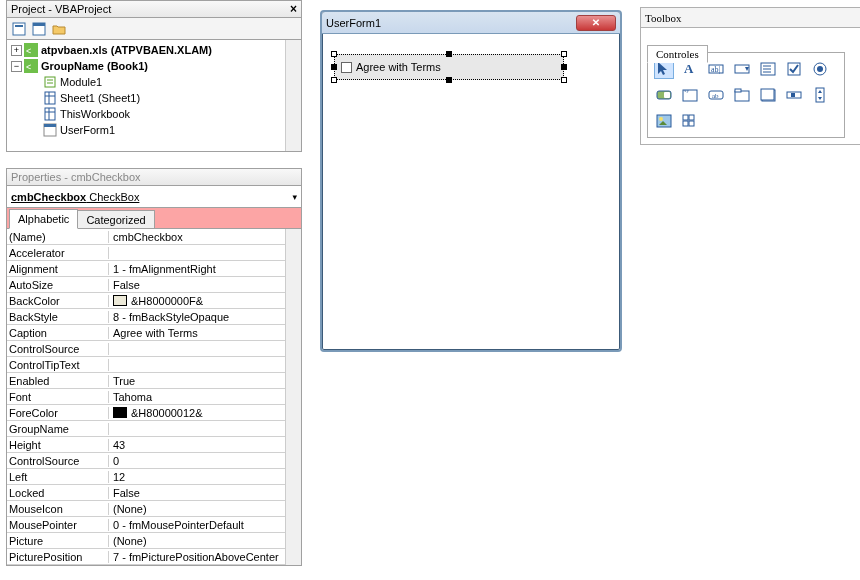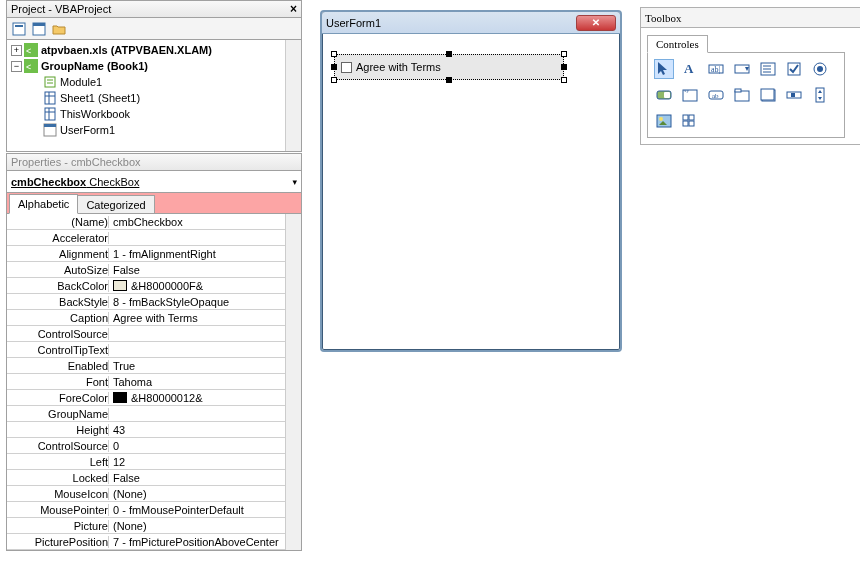--- a/index.html
+++ b/index.html
@@ -55,22 +55,21 @@
     border-top: none;
     height: 112px;
     background: #fff;
     overflow: auto;
     padding: 2px;
   }
   .tree-row { display:flex; align-items:center; height:16px; white-space:nowrap; }
   .tree-toggle { width: 11px; height:11px; border:1px solid #888; display:flex; align-items:center;justify-content:center; font-size:9px; line-height:1; margin-right:2px; cursor:pointer;}
   .tree-icon { width:14px; height:14px; margin-right:3px; display:inline-flex;align-items:center;justify-content:center;}
   .prop-panel {
-    margin-top: 1px;
-    text-align: right;
+    margin-top: 16px;
   }
   .prop-header {
     background: linear-gradient(#f8f8f8,#e8e8e8);
     border: 1px solid #a0a0a0;
     height: 18px;
     display:flex; align-items:center; padding:0 4px;
     color:#888;
   }
   .prop-select {
     border: 1px solid #a0a0a0; border-top:none;
@@ -149,21 +148,21 @@
     background:#fff;
     font-family:Liberation Serif, serif;
   }
   .toolbox-head {
     height:20px; border-bottom:1px solid #b0b0b0;
     display:flex; align-items:center; justify-content:space-between;
     padding:0 4px; background:#f4f4f4;
   }
   .toolbox-close { width:14px; height:14px; border:1px solid #aaa; background:#eee;}
   .toolbox-body { padding:6px;}
-  .toolbox-tab { display:inline-block; border:1px solid #aaa; border-bottom:1px solid #fff; padding:2px 8px; background:#fff; position:relative; top:1px; z-index:2; }
+  .toolbox-tab { display:inline-block; border:1px solid #aaa; border-bottom:1px solid #fff; padding:2px 8px; background:#fff; position:relative; top:11px; z-index:2; }
   .toolbox-grid { border:1px solid #aaa; padding:6px; display:flex; flex-wrap:wrap; gap:6px; width:198px;}
   .tool { width:20px; height:20px; display:flex; align-items:center;justify-content:center; cursor:pointer; border:1px solid transparent;}
   .tool.sel { background:#cfe4ff; border:1px solid #7aaee0;}
 </style>
 </head>
 <body>
 
 <div class="left-panel">
   <div class="panel-header">
     <span>Project - VBAProject</span>

